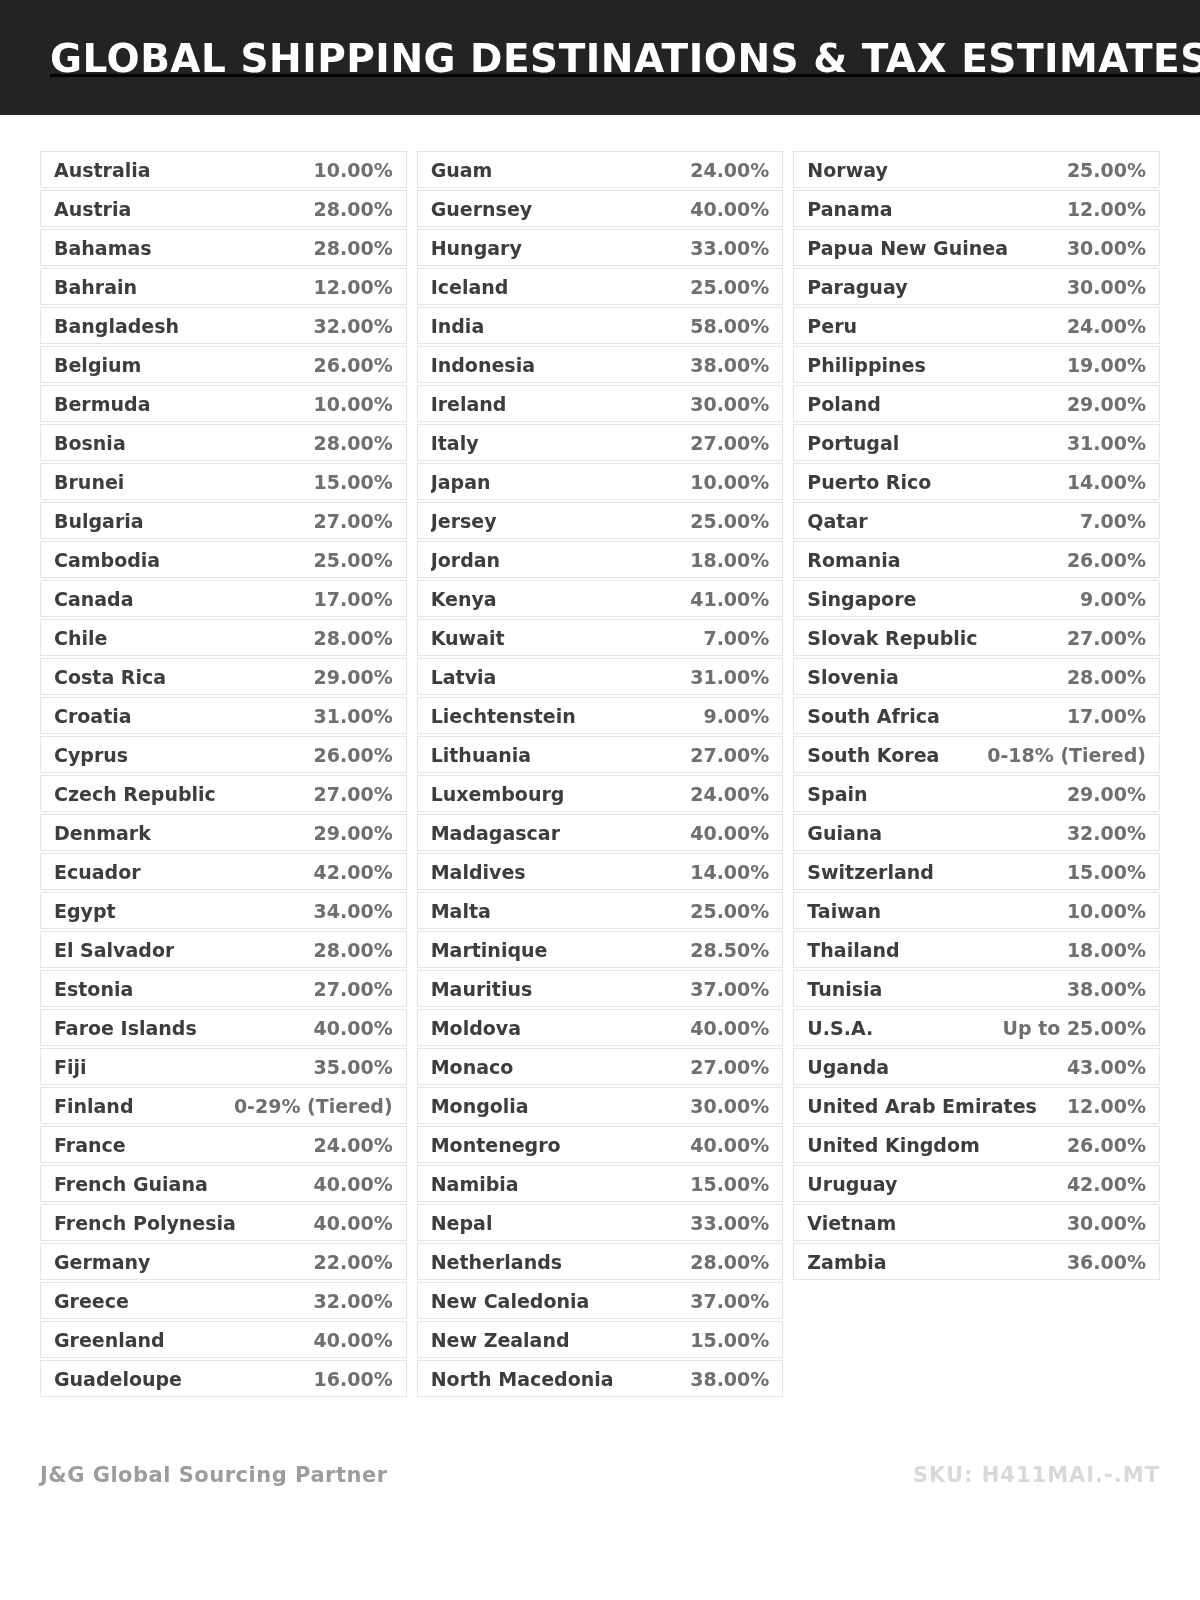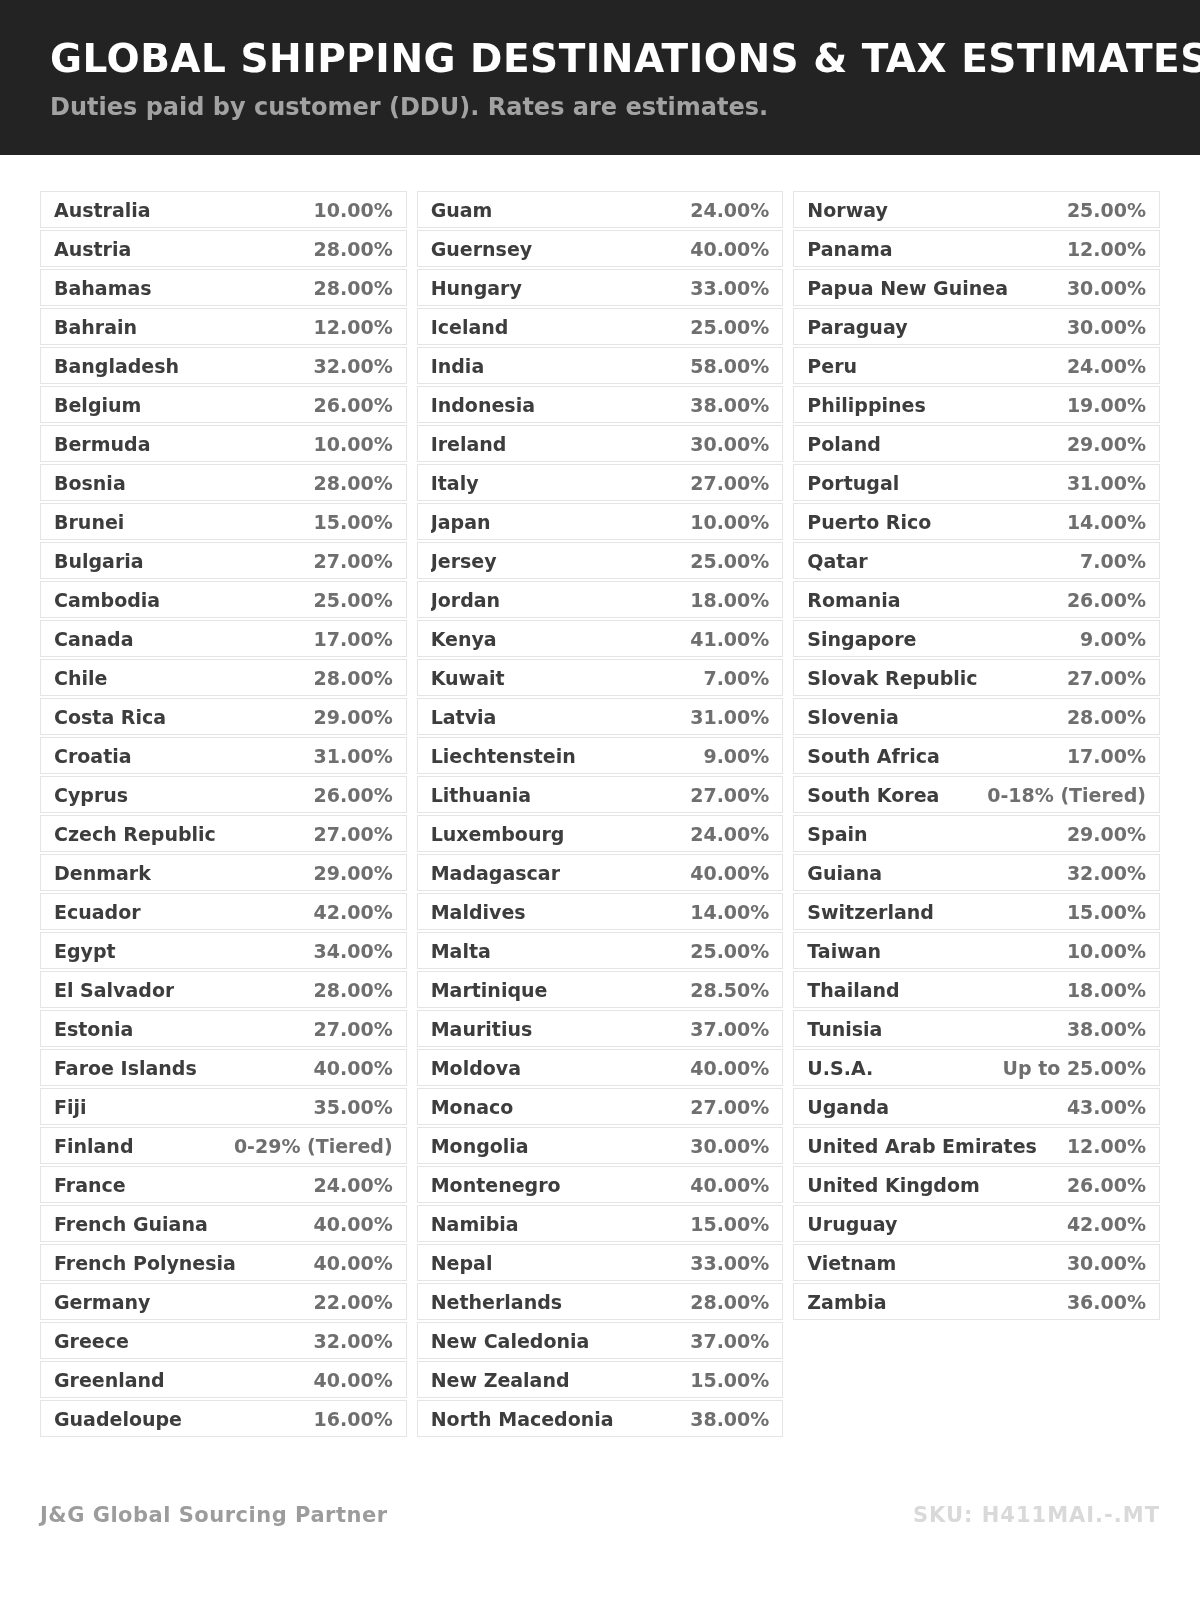--- a/index.html
+++ b/index.html
@@ -17,20 +17,21 @@
   html,body{width:1200px;}
   body{
     width:1200px;height:1600px;
     background:var(--page-bg);
     font-family:"DejaVu Sans","Liberation Sans",sans-serif;
     overflow:hidden;
   }
   .header{
     background:var(--header-bg);
     padding:36px 50px 34px 50px;
+    text-decoration:underline;
   }
   .header h1{
     color:var(--title-color);
     font-size:39px;
     font-weight:800;
     letter-spacing:0.5px;
     white-space:nowrap;
   }
   .header .subtitle{
     margin-top:12px;
@@ -86,21 +87,20 @@
     font-weight:800;
     letter-spacing:1px;
     margin-left:26px;
   }
 </style>
 </head>
 <body>
 
 <div class="header">
   <h1>GLOBAL SHIPPING DESTINATIONS &amp; TAX ESTIMATES</h1>
-  <p class="subtitle">Duties paid by customer (DDU). Rates are estimates.</p>
 </div>
 
 <div class="table-wrap">
   <div class="col">
       <div class="row">
     <span class="country">Australia</span>
     <span class="rate">10.00%</span>
   </div>
       <div class="row">
     <span class="country">Austria</span>

